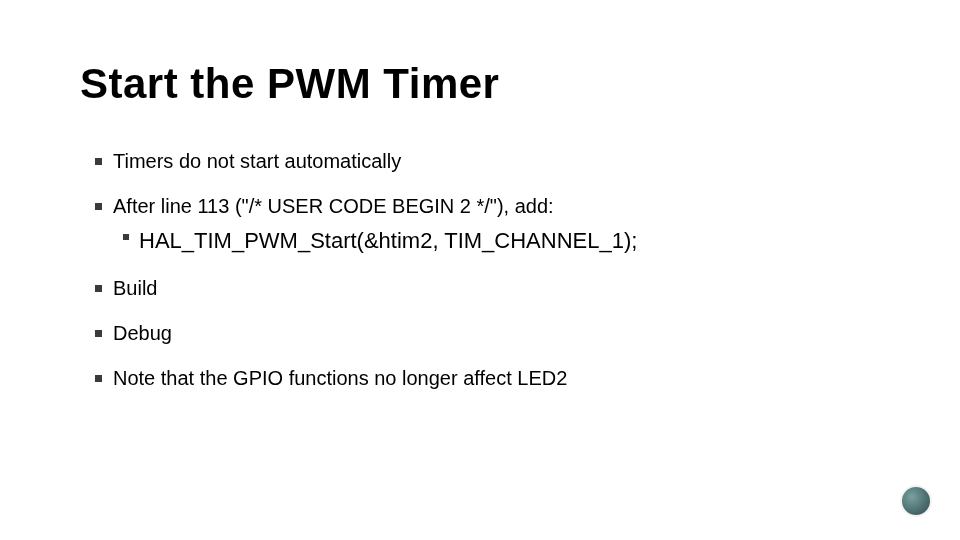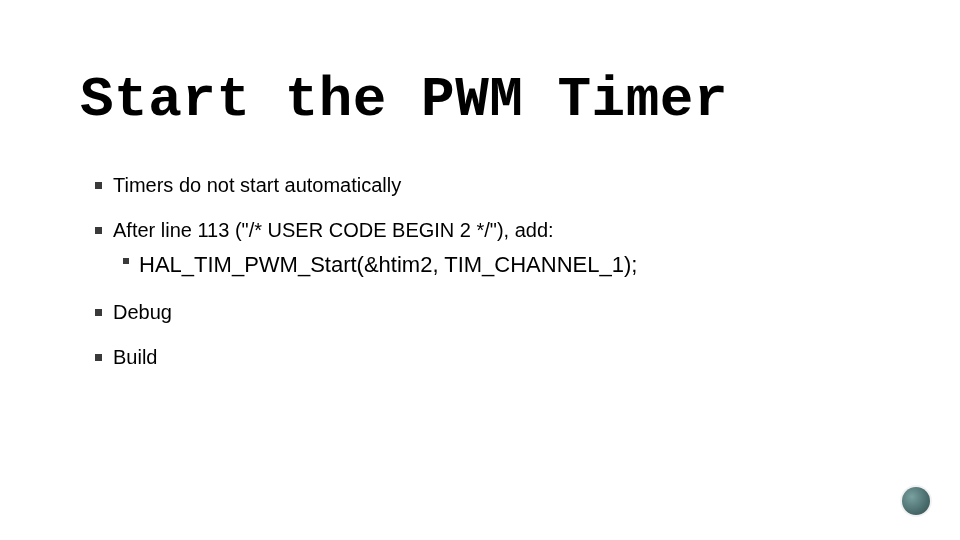--- a/index.html
+++ b/index.html
@@ -13,26 +13,26 @@
     overflow: hidden;
   }
   .slide {
     position: relative;
     width: 960px;
     height: 540px;
     box-sizing: border-box;
     padding: 60px 80px 40px 80px;
   }
   .title {
-    font-family: Liberation Mono, monospace;
+    font-family: Liberation Sans, sans-serif;
     font-weight: 900;
-    font-size: 56px;
+    font-size: 42px;
     letter-spacing: 0.5px;
     color: #000000;
-    margin: 8px 0 40px 0;
+    margin: 0 0 40px 0;
   }
   ul.outer {
     list-style: none;
     margin: 5px;
     padding: 0;
   }
   ul.outer > li {
     position: relative;
     padding-left: 28px;
     margin-bottom: 18px;
@@ -91,21 +91,24 @@
     </li>
     <li>
       <span>After line 113 ("/* USER CODE BEGIN 2 */"), add:</span>
       <ul class="inner">
         <li>
           <span>HAL_TIM_PWM_Start(&amp;htim2, TIM_CHANNEL_1);</span>
         </li>
       </ul>
     </li>
     <li>
+      <span>Build</span>
+    </li>
+    <li>
       <span>Debug</span>
     </li>
     <li>
-      <span>Build</span>
+      <span>Note that the GPIO functions no longer affect LED2</span>
     </li>
   </ul>
 
   <div class="badge"></div>
 </div>
 
 </body></html>

